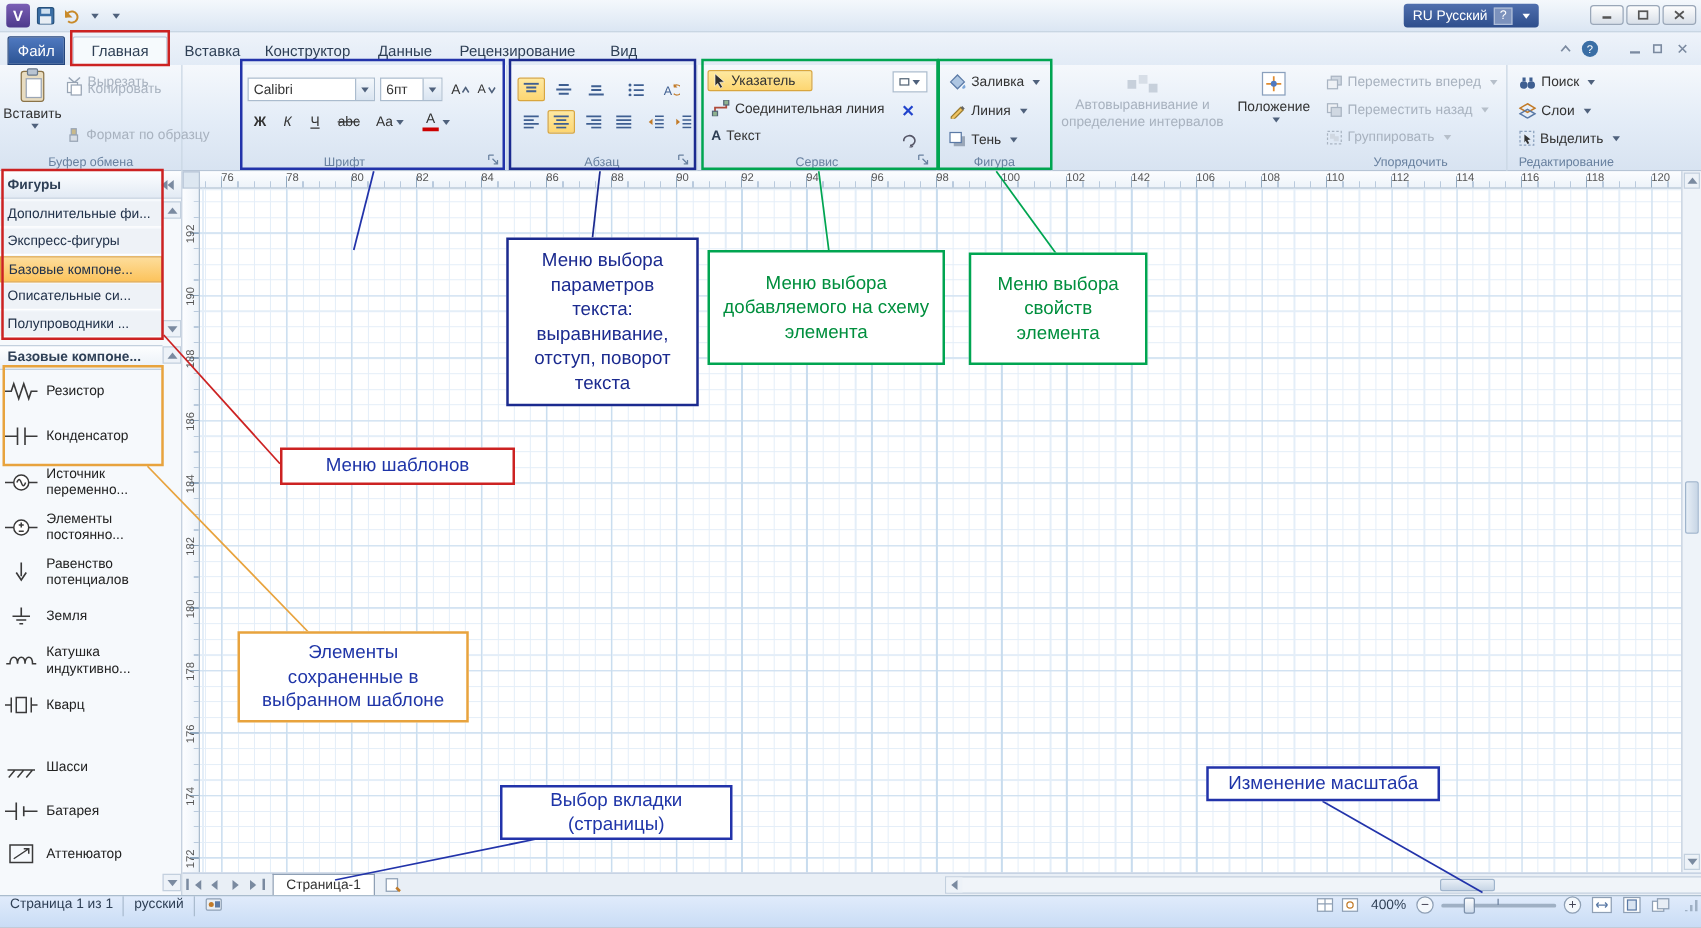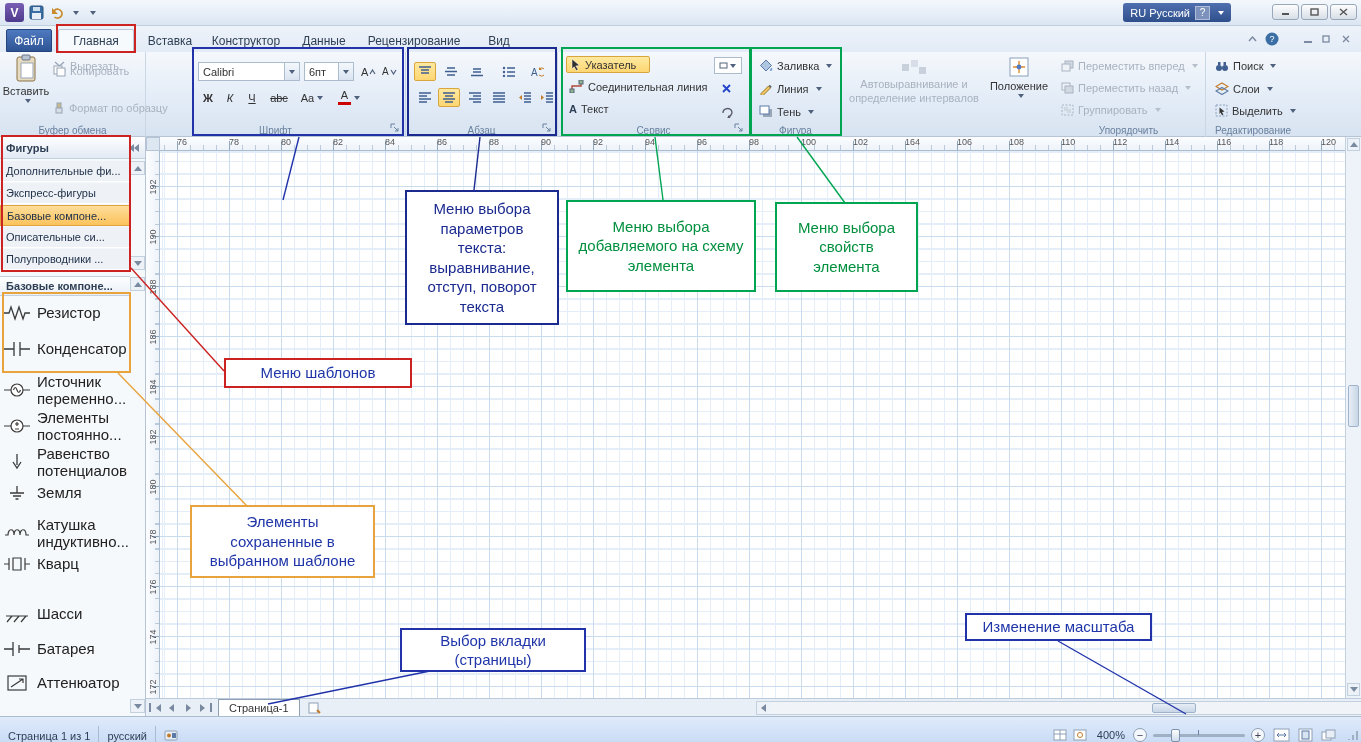--- a/index.html
+++ b/index.html
@@ -40,21 +40,21 @@
   .bigbtn{position:absolute;display:flex;flex-direction:column;align-items:center;gap:2px;border-radius:2px;text-align:center}
 
   
   .panel{position:absolute;left:0;top:137px;width:146px;height:579px;background:#f6f9fc;border-right:1px solid #b6c4d5}
   .panel-hd{position:absolute;left:0;top:0;width:145px;height:22px;background:linear-gradient(#fdfeff,#e2eaf4);border-bottom:1px solid #c3d0de;display:flex;align-items:center;padding:0 6px;font-weight:bold;color:#2e3f55}
   .stencil{position:absolute;left:0;width:130px;height:21px;display:flex;align-items:center;padding:0 6px;background:#eef2f7;border-bottom:1px solid #fff;color:#22324a}
   .stencil.on{background:linear-gradient(#fddd9b,#fcc35c);border:1px solid #e0a23c}
   .sect-hd{position:absolute;left:0;top:139px;width:130px;height:20px;background:linear-gradient(#fdfeff,#eaf0f7);border-top:1px solid #c3d0de;border-bottom:1px solid #c3d0de;display:flex;align-items:center;padding:0 6px;font-weight:bold;color:#2e3f55}
   .shape-it{position:absolute;left:2px;width:128px;display:flex;align-items:center;gap:5px}
   .shape-it svg{flex:0 0 auto}
-  .shape-it .lb{font-size:15px;line-height:1.15;color:#222;width:90px}
+  .shape-it .lb{font-size:11px;line-height:1.15;color:#222;width:90px}
   .sb{position:absolute;background:#edf2f8;border:1px solid #c3d0de;display:flex;align-items:center;justify-content:center}
   .tri-u{width:0;height:0;border:4px solid transparent;border-bottom:5px solid #7a8aa0;margin-top:-4px}
   .tri-d{width:0;height:0;border:4px solid transparent;border-top:5px solid #7a8aa0;margin-bottom:-4px}
   .tri-l{width:0;height:0;border:4px solid transparent;border-right:5px solid #7a8aa0;margin-left:-4px}
   .tri-r{width:0;height:0;border:4px solid transparent;border-left:5px solid #7a8aa0;margin-right:-4px}
 
   
   .corner{position:absolute;left:146px;top:137px;width:14px;height:14px;background:#dde7f1;border:1px solid #b6c4d5}
   .hruler{position:absolute;left:160px;top:137px;width:1185px;height:14px;background:linear-gradient(#fcfdff,#edf3f9);border-bottom:1px solid #aabccd;display:flex;padding-left:15px;overflow:hidden;
     background-image:repeating-linear-gradient(90deg,#8fa8c0 0 1px,transparent 1px 52px),repeating-linear-gradient(90deg,#b9cadd 0 1px,transparent 1px 13px),linear-gradient(#fcfdff,#edf3f9);
@@ -75,21 +75,21 @@
   .vsb .thumb{position:absolute;left:2px;top:248px;width:11px;height:42px;background:linear-gradient(90deg,#e7eef6,#c8d6e6);border:1px solid #9fb4cc;border-radius:2px}
 
   
   .pagebar{position:absolute;left:146px;top:698px;width:1215px;height:18px;background:#e9eff6;border-top:1px solid #bccade;display:flex;align-items:center}
   .navbtn{width:17px;height:15px;display:flex;align-items:center;justify-content:center}
   .ptab{height:17px;background:#fff;border:1px solid #8fa0b5;border-bottom:none;display:flex;align-items:center;padding:0 10px;margin-left:4px;font-size:11px}
   .hsb-track{position:absolute;left:610px;top:2px;width:672px;height:14px;background:#f0f4f9;border:1px solid #c3d0de}
   .hsb-thumb{position:absolute;left:395px;top:1px;width:44px;height:10px;background:linear-gradient(#e7eef6,#c8d6e6);border:1px solid #9fb4cc;border-radius:2px}
 
   
-  .statusbar{position:absolute;left:0;top:716px;width:1361px;height:26px;background:linear-gradient(#e0ebfb,#c9dcf5);border-top:1px solid #aabccd;display:flex;align-items:flex-end;font-size:11px;color:#2e3f55}
+  .statusbar{position:absolute;left:0;top:716px;width:1361px;height:26px;background:linear-gradient(#e0ebfb,#c9dcf5);border-top:1px solid #aabccd;display:flex;align-items:flex-start;font-size:11px;color:#2e3f55}
   .ssep{width:1px;height:16px;background:#aabccf;margin:0 8px}
   .zoombtn{width:14px;height:14px;border:1px solid #8fa0b5;border-radius:7px;background:#f4f8fc;display:flex;align-items:center;justify-content:center;font-size:11px;line-height:1;color:#445}
   .sltrack{position:relative;width:92px;height:3px;background:#9fb0c4;border-radius:2px;margin:0 6px}
   .slthumb{position:absolute;left:18px;top:-5px;width:9px;height:13px;background:linear-gradient(#fdfdfd,#cfdcec);border:1px solid #7d91ab;border-radius:2px}
   .sltick{position:absolute;left:45px;top:-4px;width:1px;height:5px;background:#6d82a0}
 
   
   .ann{position:absolute;border:2px solid;z-index:57;pointer-events:none}
   .callout{position:absolute;background:#fff;display:flex;align-items:center;justify-content:center;text-align:center;font-size:15px;line-height:1.3;z-index:59;padding:3px 8px}
   .c-blue{border:2px solid #2233aa;color:#1f35a8}
@@ -677,21 +677,21 @@
       <span class="hnum">84</span>
       <span class="hnum">86</span>
       <span class="hnum">88</span>
       <span class="hnum">90</span>
       <span class="hnum">92</span>
       <span class="hnum">94</span>
       <span class="hnum">96</span>
       <span class="hnum">98</span>
       <span class="hnum">100</span>
       <span class="hnum">102</span>
-      <span class="hnum">164</span>
+      <span class="hnum">142</span>
       <span class="hnum">106</span>
       <span class="hnum">108</span>
       <span class="hnum">110</span>
       <span class="hnum">112</span>
       <span class="hnum">114</span>
       <span class="hnum">116</span>
       <span class="hnum">118</span>
       <span class="hnum">120</span>
     </div>
   <div class="vruler">

